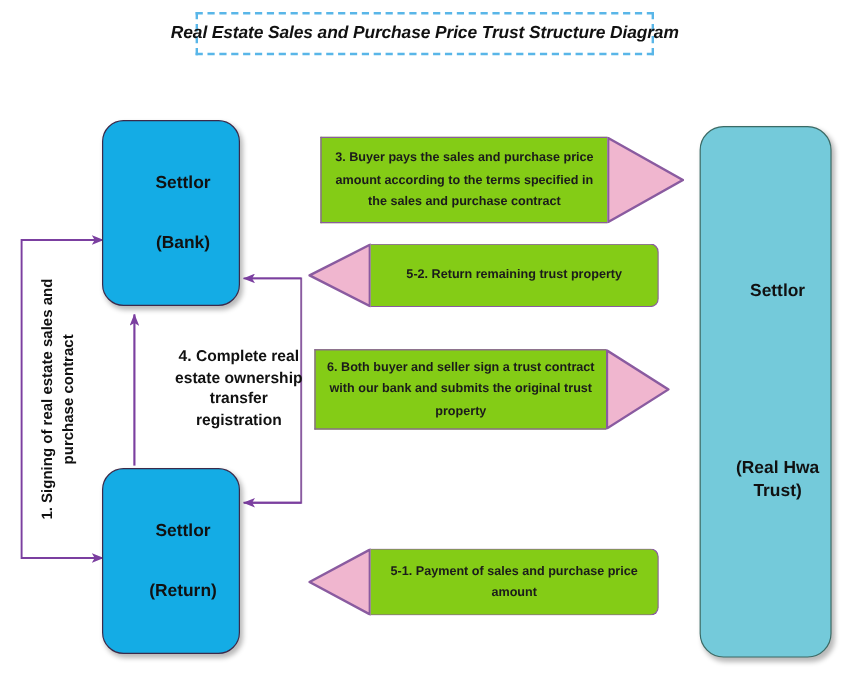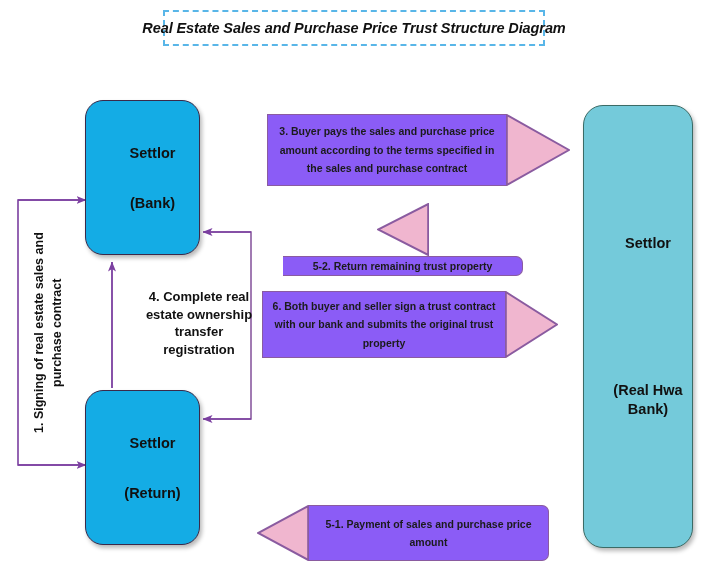--- a/index.html
+++ b/index.html
@@ -64,21 +64,21 @@
 
   
   .blockarrow{
     position:absolute;
     display:flex;align-items:center;
     box-sizing:border-box;
   }
   .blockarrow .body{
     position:relative;
     height:100%;
-    background:#8b5cf6;
+    background:#84cc16;
     display:flex;align-items:center;justify-content:center;
     text-align:center;
     box-sizing:border-box;
     font-size:10.5px;font-weight:bold;color:#1b1b1b;
     line-height:1.75;
     padding:0 8px;
   }
   .blockarrow.right .body{
     border:1.5px solid #8a5ba0;
     border-right:none;
@@ -150,56 +150,56 @@
 
   <div class="party seller">
     <span class="ln ln1">Settlor</span>
     <span class="ln ln2">(Return)</span>
   </div>
 
   <div class="party bank">
     <span class="ln ln1">Settlor</span>
     <span class="ln ln2">
       <span>(Real Hwa</span><br>
-      <span>Bank)</span>
+      <span>Trust)</span>
     </span>
   </div>
 
   <div class="vlabel" style="left:30px;top:205px;height:255px;width:42px;">1. Signing of real estate sales and purchase contract</div>
 
   <div class="step4">4. Complete real estate ownership transfer registration</div>
 
   <div class="blockarrow right" style="left:267px;top:114px;width:303px;height:72px;">
     <div class="body" style="width:239px;">3. Buyer pays the sales and purchase price amount according to the terms specified in the sales and purchase contract</div>
     <div class="head" style="width:64px;">
       <svg viewBox="0 0 64 72" preserveAspectRatio="none">
         <path d="M0.8,1 L0.8,71 L63,36 Z" fill="#f0b6cf" stroke="#8a5ba0" stroke-width="2"></path>
       </svg>
     </div>
   </div>
 
-  <div class="blockarrow left" style="left:257px;top:203px;width:292px;height:53px;flex-direction:column;">
+  <div class="blockarrow left" style="left:257px;top:203px;width:292px;height:53px;">
     <div class="head" style="width:52px;">
       <svg viewBox="0 0 52 53" preserveAspectRatio="none">
         <path d="M51.2,1 L51.2,52 L1,26.5 Z" fill="#f0b6cf" stroke="#8a5ba0" stroke-width="2"></path>
       </svg>
     </div>
     <div class="body" style="width:240px;border-radius:0 7px 7px 0;">5-2. Return remaining trust property</div>
   </div>
 
   <div class="blockarrow right" style="left:262px;top:291px;width:296px;height:67px;">
     <div class="body" style="width:243px;">6. Both buyer and seller sign a trust contract with our bank and submits the original trust property</div>
     <div class="head" style="width:53px;">
       <svg viewBox="0 0 53 67" preserveAspectRatio="none">
         <path d="M0.8,1 L0.8,66 L52,33.5 Z" fill="#f0b6cf" stroke="#8a5ba0" stroke-width="2"></path>
       </svg>
     </div>
   </div>
 
-  <div class="blockarrow left" style="left:257px;top:457px;width:292px;height:56px;margin-top:48px;">
+  <div class="blockarrow left" style="left:257px;top:457px;width:292px;height:56px;">
     <div class="head" style="width:52px;">
       <svg viewBox="0 0 52 56" preserveAspectRatio="none">
         <path d="M51.2,1 L51.2,55 L1,28 Z" fill="#f0b6cf" stroke="#8a5ba0" stroke-width="2"></path>
       </svg>
     </div>
     <div class="body" style="width:240px;border-radius:0 7px 7px 0;">5-1. Payment of sales and purchase price amount</div>
   </div>
 
 </div>
 

